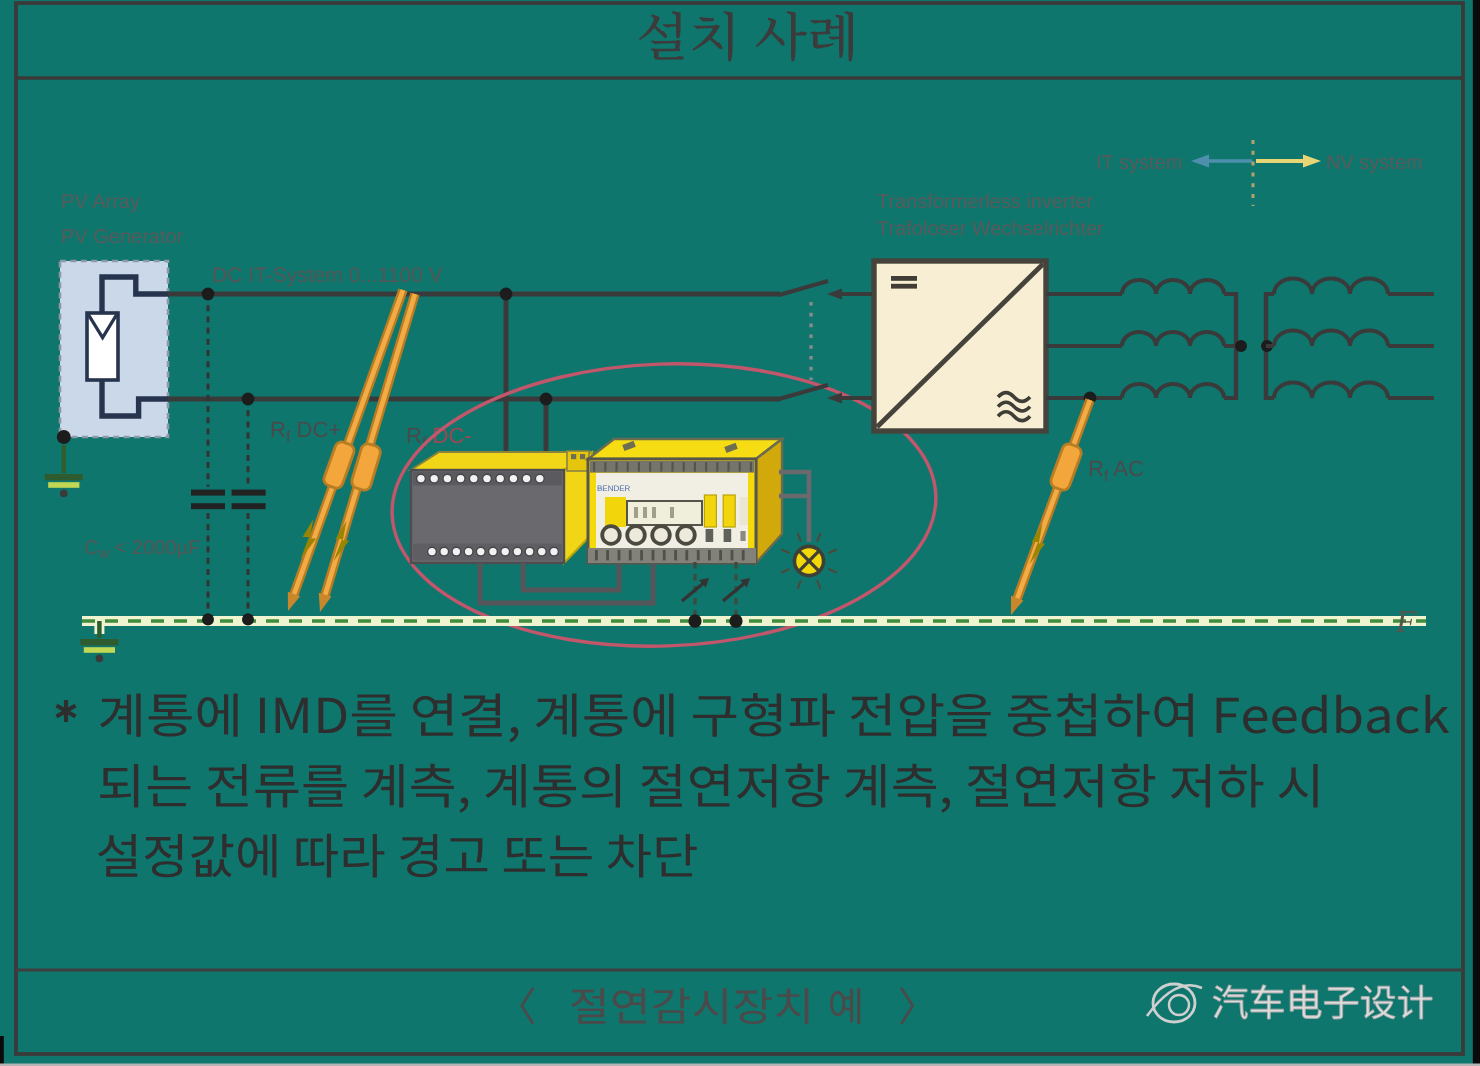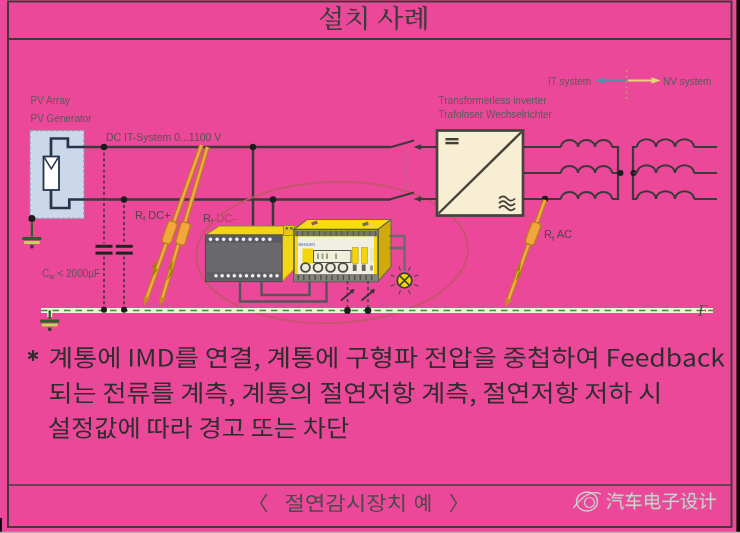--- a/index.html
+++ b/index.html
@@ -1,16 +1,16 @@
 <!DOCTYPE html>
 <html><head>
 <meta charset="utf-8">
 <style>
   html,body { margin:0; padding:0; background:#fff; }
-  #page { position:relative; width:740px; height:533px; overflow:hidden; background:#ec4899;
+  #page { position:relative; width:740px; height:533px; overflow:hidden; background:#0f766e;
            font-family:"Liberation Sans", sans-serif; }
 </style>
 </head>
 <body>
 <div id="page">
 <svg width="740" height="533" viewBox="0 0 740 533">
 
 <rect x="8" y="1.5" width="723.5" height="525.5" fill="none" stroke="#3a3a3a" stroke-width="1.9"></rect>
 
 <line x1="8" y1="39" x2="731.5" y2="39" stroke="#3a3a3a" stroke-width="1.8"></line>

